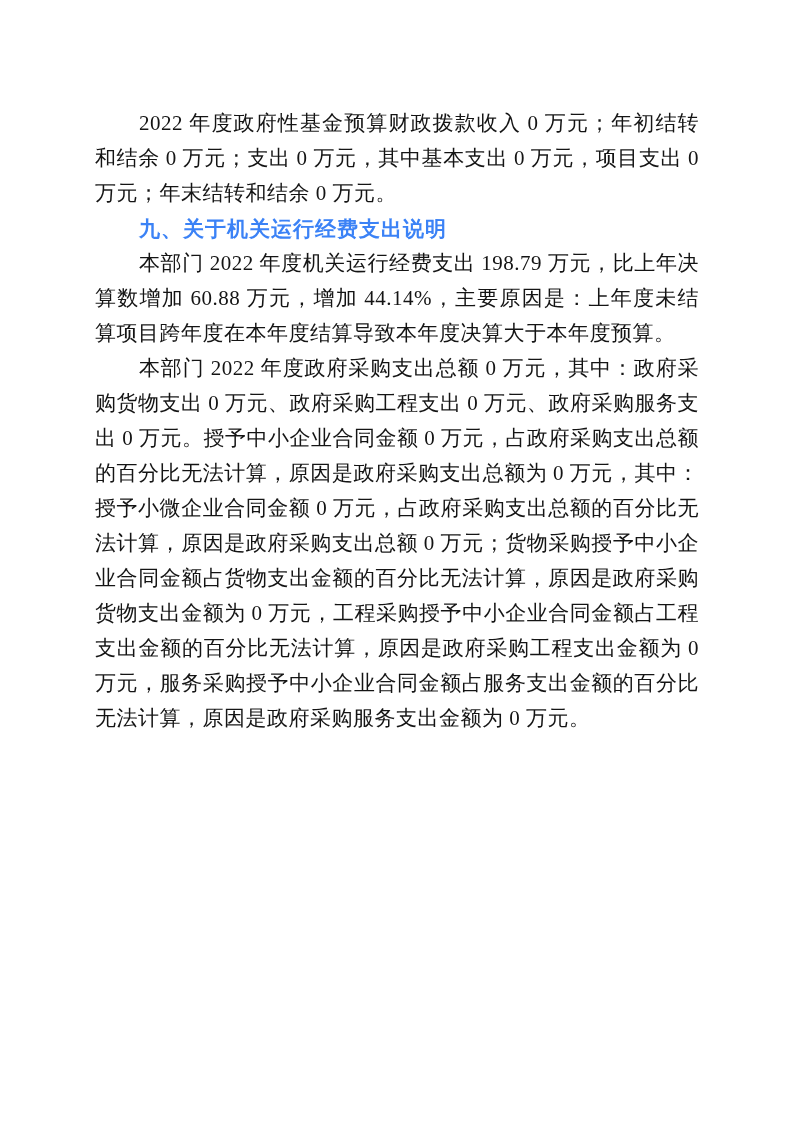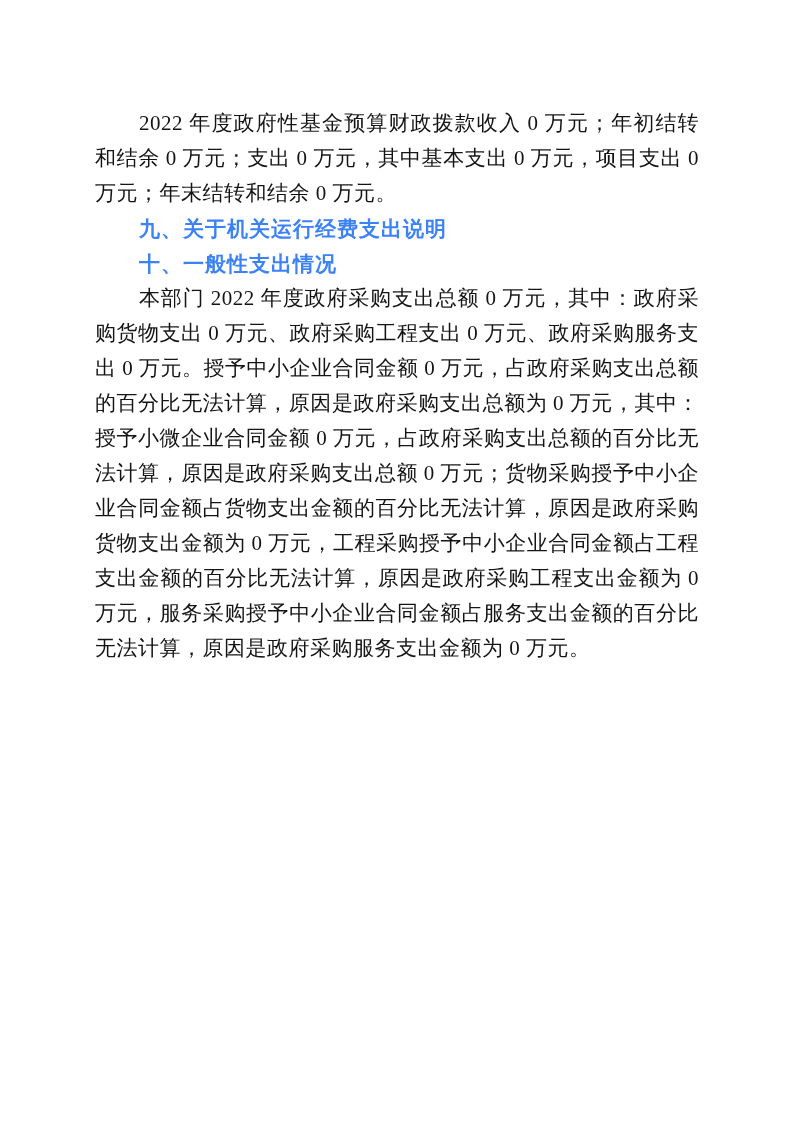--- a/index.html
+++ b/index.html
@@ -45,21 +45,21 @@
 </head>
 <body>
 
 <div class="page">
   <div class="content">
 
     <p class="body-text">2022 年度政府性基金预算财政拨款收入 0 万元；年初结转和结余 0 万元；支出 0 万元，其中基本支出 0 万元，项目支出 0 万元；年末结转和结余 0 万元。</p>
 
     <h2 class="section-heading">九、关于机关运行经费支出说明</h2>
 
+    <p class="body-text">本部门 2022 年度机关运行经费支出 198.79 万元，比上年决算数增加 60.88 万元，增加 44.14%，主要原因是：上年度未结算项目跨年度在本年度结算导致本年度决算大于本年度预算。</p>
 
-    <h2 class="section-heading">十、一般性支出情况</h2>
 
 
 
     <p class="body-text">本部门 2022 年度政府采购支出总额 0 万元，其中：政府采购货物支出 0 万元、政府采购工程支出 0 万元、政府采购服务支出 0 万元。授予中小企业合同金额 0 万元，占政府采购支出总额的百分比无法计算，原因是政府采购支出总额为 0 万元，其中：授予小微企业合同金额 0 万元，占政府采购支出总额的百分比无法计算，原因是政府采购支出总额 0 万元；货物采购授予中小企业合同金额占货物支出金额的百分比无法计算，原因是政府采购货物支出金额为 0 万元，工程采购授予中小企业合同金额占工程支出金额的百分比无法计算，原因是政府采购工程支出金额为 0 万元，服务采购授予中小企业合同金额占服务支出金额的百分比无法计算，原因是政府采购服务支出金额为 0 万元。</p>
 
   </div>
 </div>
 
 </body></html>

